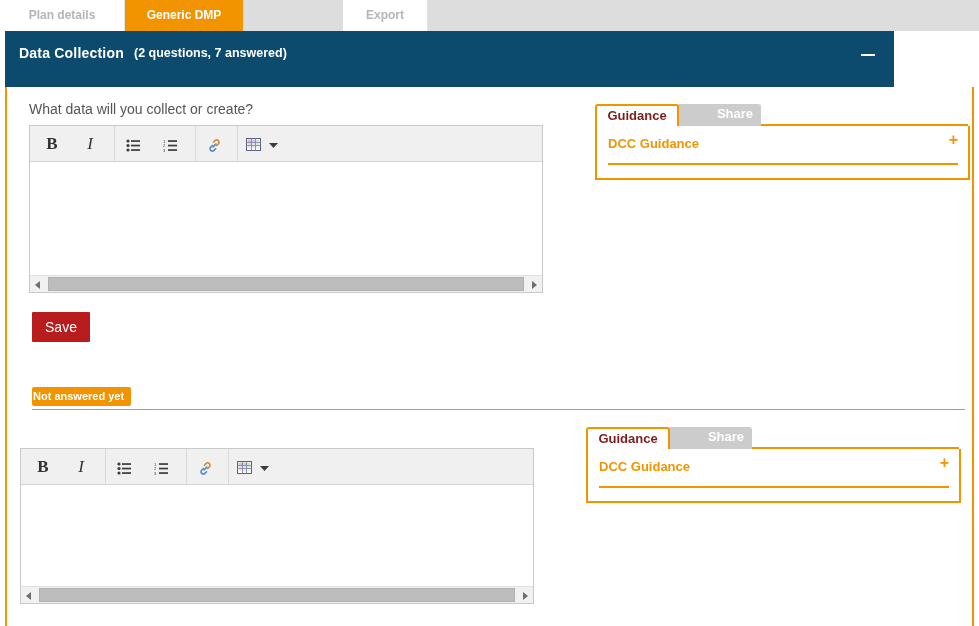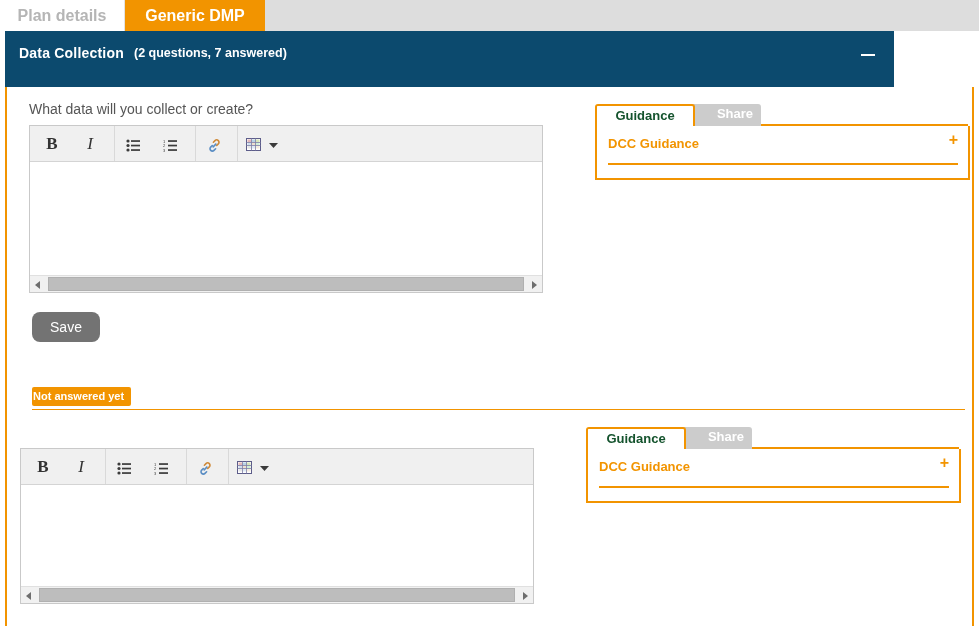--- a/index.html
+++ b/index.html
@@ -27,34 +27,34 @@
     box-sizing: border-box;
   }
   .tab {
     position: absolute;
     top: 0;
     height: 31px;
     box-sizing: border-box;
     background: #ffffff;
     color: #b5b5b5;
     font-weight: bold;
-    font-size: 16px;
+    font-size: 12px;
     line-height: 31px;
     text-align: center;
     cursor: pointer;
     border-right: 1px solid #e2e2e2;
     user-select: none;
   }
   .tab.active {
     background: #f29400;
     color: #ffffff;
     border-right: none;
   }
   #tab-0 { left: 0px;   width: 125px; }
-  #tab-1 { left: 125px; width: 140px; }
+  #tab-1 { left: 125px; width: 118px; }
   #tab-2 { left: 255px; width: 88px;  }
   #tab-3 { left: 343px; width: 85px;  }
 
   
   .section-header {
     position: absolute;
     left: 5px; top: 31px;
     width: 889px;
     height: 56px;
     background: #0c4a6e;
@@ -203,25 +203,25 @@
     border: 1px solid #b0b0b0;
     box-sizing: border-box;
     cursor: pointer;
   }
 
   
   .save-button {
     position: absolute;
     left: 16px;
     top: 225px;
-    width: 68px;
+    width: 58px;
     height: 30px;
-    background: #737373;
+    background: #b91c1c;
     border: none;
-    border-radius: 8px;
+    border-radius: 1px;
     color: #ffffff;
     font-size: 14px;
     font-family: "Liberation Sans", sans-serif;
     cursor: pointer;
     padding: 0;
   }
 
   
   .status-badge {
     position: absolute;
@@ -266,23 +266,23 @@
     font-weight: bold;
     line-height: 20px;
     text-align: center;
     cursor: pointer;
     user-select: none;
     border-top-left-radius: 3px;
     border-top-right-radius: 3px;
   }
   .g-tab.active {
     left: 0;
-    width: 100px;
-    background: #ffffff;
-    color: #14532d;
+    width: 84px;
+    background: #ffffff;
+    color: #7f1d1d;
     border: 2px solid #f29400;
     border-bottom: none;
     z-index: 2;
   }
   .g-tab.inactive {
     left: 82px;
     width: 84px;
     background: #cccccc;
     color: #ffffff;
     z-index: 1;
@@ -328,20 +328,21 @@
     cursor: pointer;
     line-height: 16px;
   }
 </style>
 </head>
 <body>
 
 <div class="tabstrip">
   <div class="tab" id="tab-0">Plan details</div>
   <div class="tab active" id="tab-1">Generic DMP</div>
+  <div class="tab" id="tab-3">Export</div>
 </div>
 
 <div class="section-header">
   <span class="section-title">Data Collection</span>
   <span class="section-count">(2 questions, 7 answered)</span>
   <span class="collapse-icon"></span>
 </div>
 
 <div class="panel">
 

